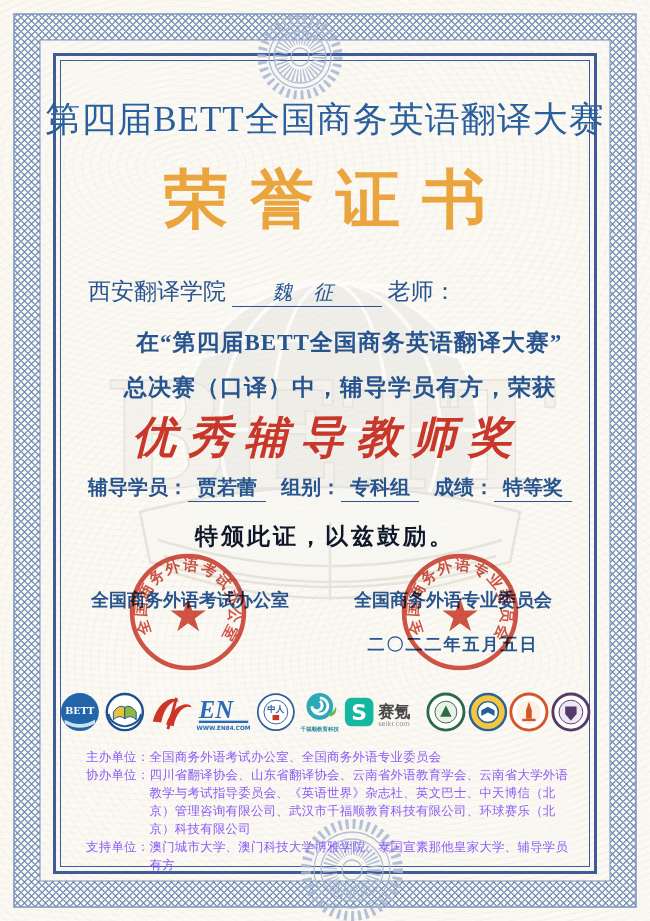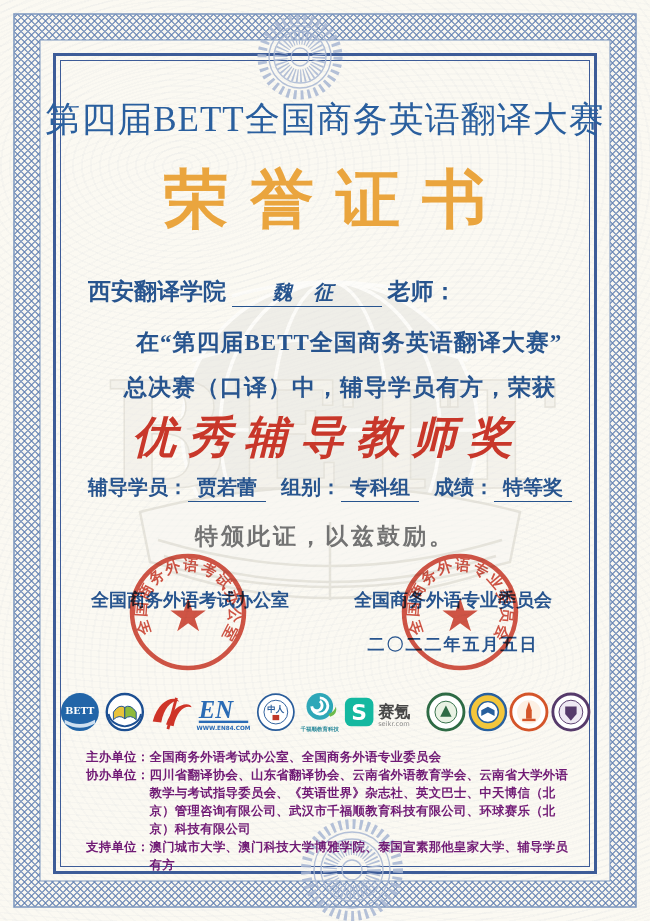--- a/index.html
+++ b/index.html
@@ -13,37 +13,37 @@
   }
   .abs{position:absolute;}
   svg{display:block;}
   #border-svg,#ornament-svg,#watermark-svg,#seal-svg{position:absolute;left:0;top:0;pointer-events:none;}
   #seal-svg{mix-blend-mode:multiply;}
   .frame-outer{position:absolute;inset:53px 53px 47px 53px;border:3px solid #3d5c98;}
   .frame-inner{position:absolute;inset:60px 60px 54px 60px;border:1px solid #3d5c98;}
   .center{left:0;right:0;text-align:center;}
   .comp-title{top:96px;font-size:35px;font-weight:normal;color:#2a5f9e;letter-spacing:1px;}
   .cert-title{top:156px;font-size:64px;font-weight:bold;color:#eaa53e;letter-spacing:22px;text-indent:22px;}
-  .recipient{top:276px;left:88px;right:70px;font-size:23px;font-weight:bold;color:#27548e;}
+  .recipient{top:276px;left:88px;right:70px;font-size:23px;font-weight:normal;color:#27548e;}
   .recipient .name{display:inline-block;min-width:150px;text-align:center;border-bottom:1.5px solid #27548e;
     font-size:20px;font-style:italic;letter-spacing:8px;vertical-align:bottom;line-height:1.35;}
   .bodyline{font-size:23px;font-weight:bold;color:#27548e;letter-spacing:1px;}
   .line1{top:327px;left:136px;right:70px;}
   .line2{top:372px;left:88px;right:70px;margin-left:36px;}
   .award{top:408px;font-size:44px;font-weight:bold;font-style:italic;color:#c8372a;letter-spacing:12px;padding-left:6px;}
   .fields{top:474px;left:88px;right:78px;display:flex;justify-content:space-between;
     font-size:20px;font-weight:bold;color:#27548e;}
   .fields .val{display:inline-block;min-width:78px;text-align:center;border-bottom:1.5px solid #27548e;}
-  .closing{top:521px;font-size:23px;font-weight:bold;color:#737373;letter-spacing:3px;}
+  .closing{top:521px;font-size:23px;font-weight:bold;color:#0f172a;letter-spacing:3px;}
   .sig{position:absolute;top:588px;font-size:18px;font-weight:bold;color:#27548e;text-align:center;}
   .sig-left{left:85px;width:210px;}
   .sig-right{left:348px;width:210px;}
   .sig-date{margin-top:21px;font-size:17px;letter-spacing:2px;}
   .logos{top:688px;left:58px;right:58px;display:flex;justify-content:space-between;align-items:center;height:52px;}
-  .footer{top:748px;left:86px;right:74px;font-size:12.4px;font-weight:bold;color:#701a75;line-height:18px;letter-spacing:.3px;}
+  .footer{top:748px;left:86px;right:74px;font-size:12.4px;font-weight:normal;color:#8b5cf6;line-height:18px;letter-spacing:.3px;}
   .footer-row{display:flex;margin-bottom:0;}
   .footer-label{flex:0 0 auto;white-space:nowrap;}
   .footer-text{flex:1;}
 </style>
 </head>
 <body>
 
 <svg id="border-svg" width="650" height="921" viewBox="0 0 650 921">
   <defs>
     <pattern id="lat" width="7" height="7" patternUnits="userSpaceOnUse">

